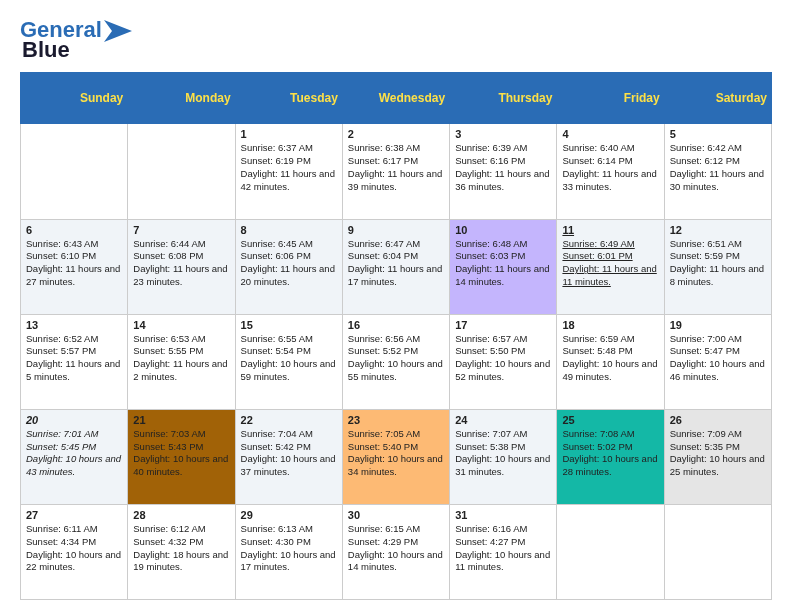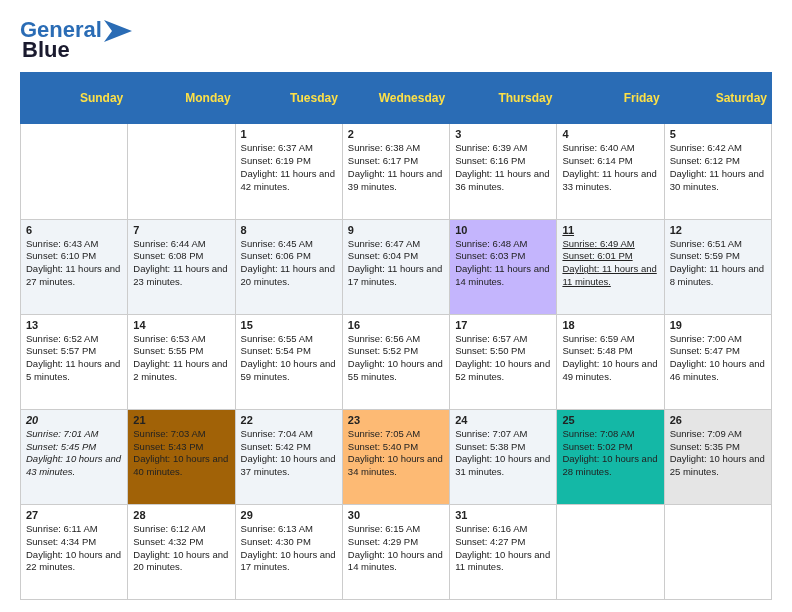--- a/index.html
+++ b/index.html
@@ -298,21 +298,21 @@
           <td>
             <span class="day-num">27</span>
             <div class="cell-text">Sunrise: 6:11 AM</div>
             <div class="cell-text">Sunset: 4:34 PM</div>
             <div class="cell-text">Daylight: 10 hours and 22 minutes.</div>
           </td>
           <td>
             <span class="day-num">28</span>
             <div class="cell-text">Sunrise: 6:12 AM</div>
             <div class="cell-text">Sunset: 4:32 PM</div>
-            <div class="cell-text">Daylight: 10 hours and 20 minutes.</div>
+            <div class="cell-text">Daylight: 18 hours and 19 minutes.</div>
           </td>
           <td>
             <span class="day-num">29</span>
             <div class="cell-text">Sunrise: 6:13 AM</div>
             <div class="cell-text">Sunset: 4:30 PM</div>
             <div class="cell-text">Daylight: 10 hours and 17 minutes.</div>
           </td>
           <td>
             <span class="day-num">30</span>
             <div class="cell-text">Sunrise: 6:15 AM</div>

